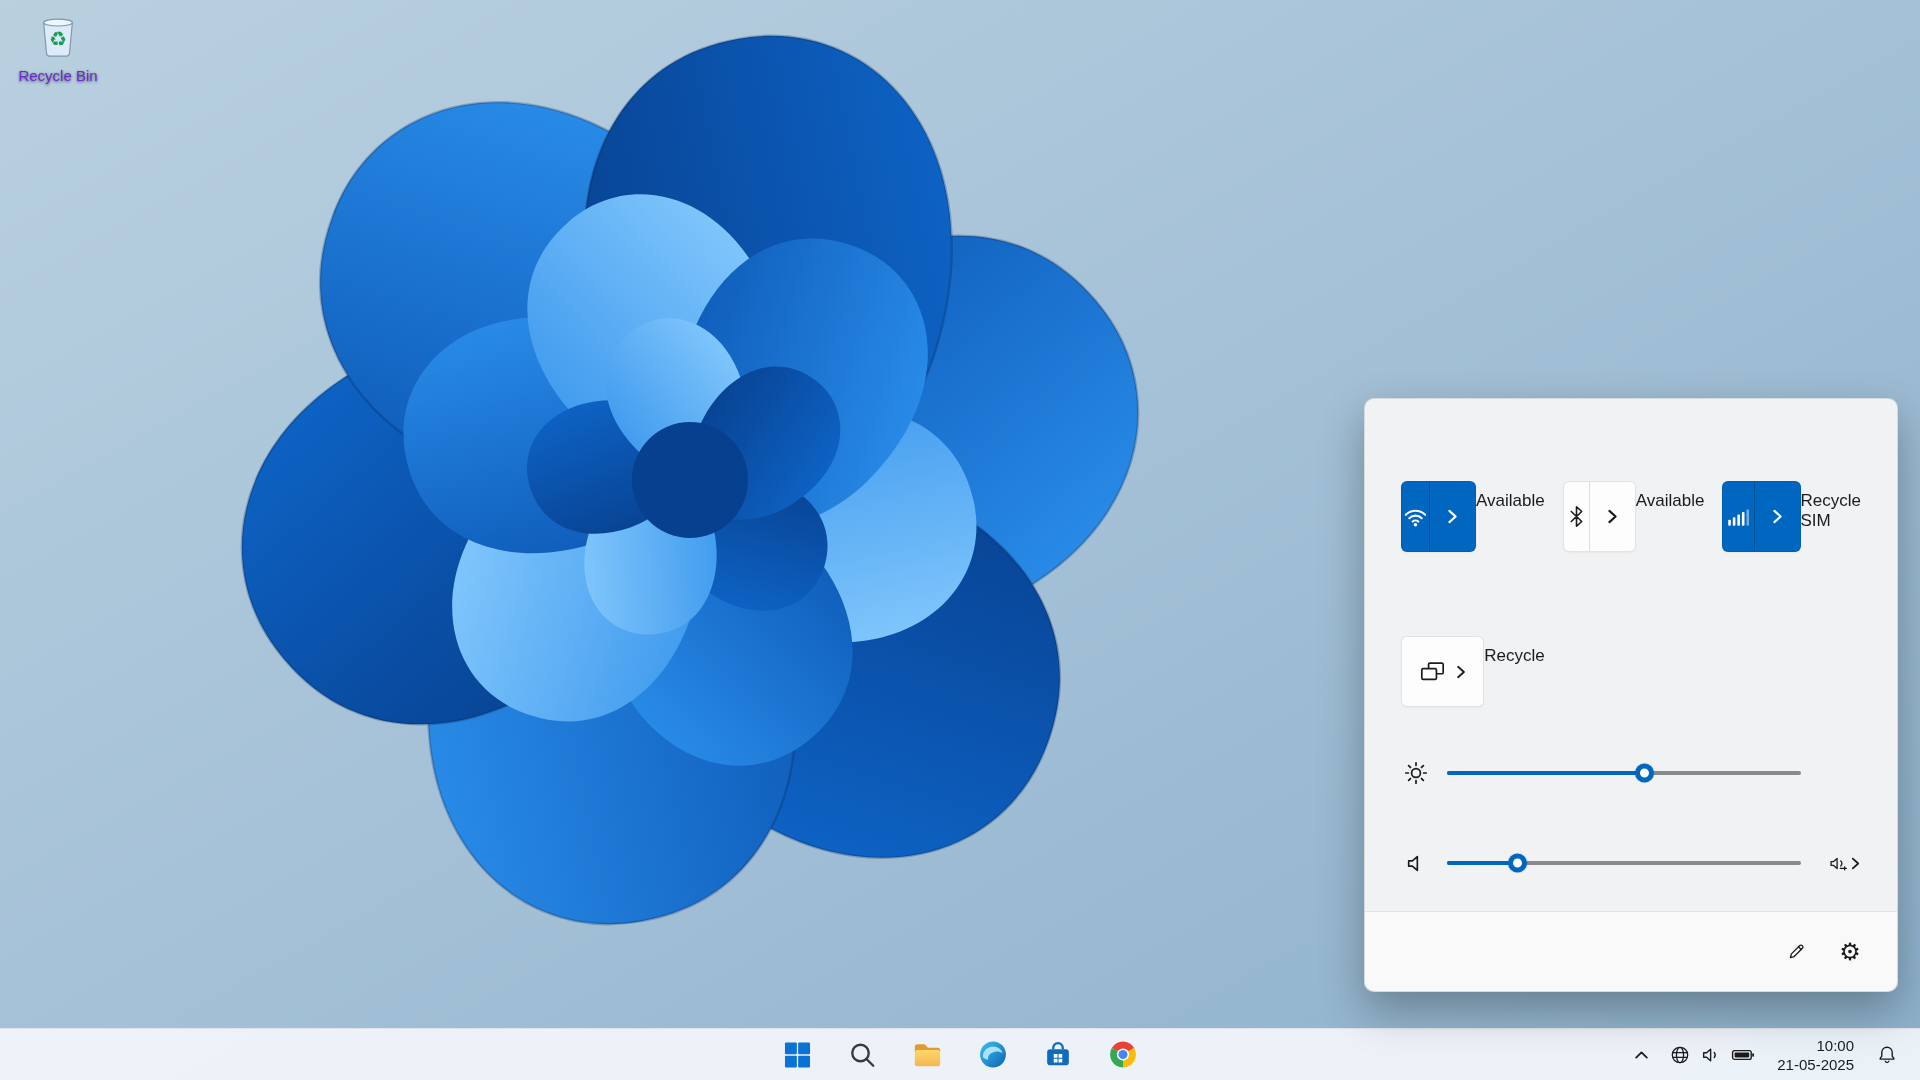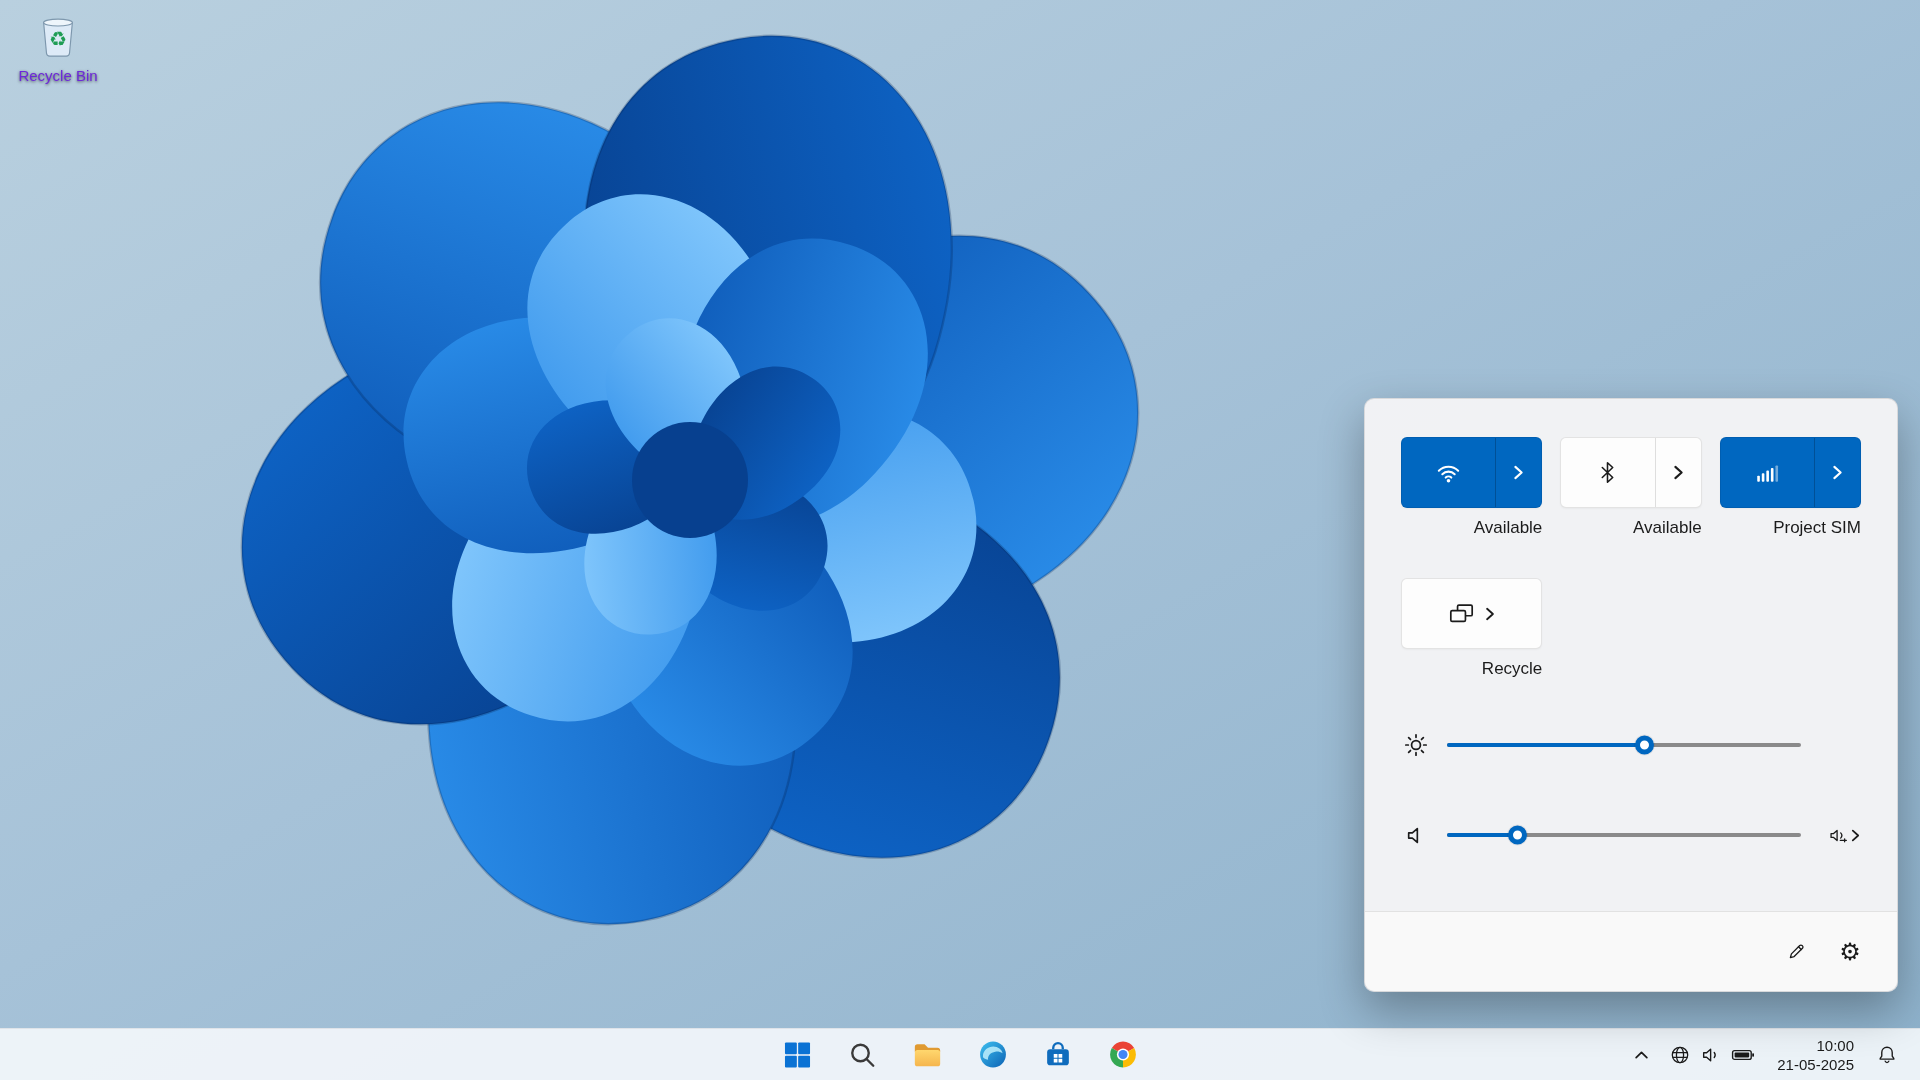--- a/index.html
+++ b/index.html
@@ -19,21 +19,21 @@
   .taskbar-center { position:absolute; left:50%; top:0; height:100%; transform:translateX(-50%); display:flex; align-items:center; gap:13px; }
   .task-btn { width:52px; height:52px; border-radius:7px; display:flex; align-items:center; justify-content:center; cursor:pointer; }
   .tray { position:absolute; right:14px; top:0; height:100%; display:flex; align-items:center; gap:4px; }
   .tray-btn { display:flex; align-items:center; justify-content:center; border-radius:6px; cursor:pointer; padding:9px 8px; color:#1b1b1b; }
   .tray-group { display:flex; align-items:center; gap:9px; }
   .clock-btn { flex-direction:column; align-items:flex-end; line-height:19px; font-size:15px; color:#1b1b1b; padding:6px 10px; }
 
   
   .qs-panel { position:absolute; right:22px; bottom:88px; width:534px; height:594px; background:rgba(243,243,245,.98); border:1px solid rgba(0,0,0,.10); border-radius:10px; box-shadow:0 18px 45px rgba(0,0,0,.30); z-index:10; display:flex; flex-direction:column; padding:38px 36px 0; }
   .tiles-grid { display:grid; grid-template-columns:repeat(3,1fr); column-gap:18px; row-gap:40px; }
-  .tile-wrap { display:flex; flex-direction:column; align-items:flex-end; }
+  .tile-wrap { display:flex; flex-direction:row; align-items:flex-start;margin-top:44px; }
   .tile { width:100%; height:71px; border-radius:6px; display:flex; align-items:stretch; cursor:pointer; background:#fdfdfd; border:1px solid rgba(0,0,0,.10); color:#1b1b1b; box-shadow:0 1px 2px rgba(0,0,0,.04); }
   .tile.active { background:#0067c0; border-color:rgba(0,0,0,.08); color:#fff; }
   .tile-main { flex:1; display:flex; align-items:center; justify-content:center; gap:9px; }
   .tile-chev { width:46px; display:flex; align-items:center; justify-content:center; }
   .tile.split .tile-chev { border-left:1px solid rgba(0,0,0,.12); }
   .tile.split.active .tile-chev { border-left:1px solid rgba(0,0,0,.22); }
   .tile-label { margin-top:10px; font-size:17px; color:#1b1b1b; }
 
   .sliders { margin-top:48px; }
   .slider-row { display:flex; align-items:center; height:36px; gap:16px; }
@@ -164,21 +164,21 @@
             <rect x="15.6" y="7.4" width="2.4" height="12.6" rx="0.8"></rect>
             <rect x="19.8" y="5" width="2.4" height="15" rx="0.8" fill="rgba(255,255,255,.45)"></rect>
           </svg>
         </div>
         <div class="tile-chev">
           <svg width="13" height="15" viewBox="0 0 8 12" fill="none" stroke="#fff" stroke-width="1.7" stroke-linecap="round" stroke-linejoin="round">
               <polyline points="1.5,1.5 6.5,6 1.5,10.5"></polyline>
             </svg>
         </div>
       </div>
-      <div class="tile-label">Project SIM</div>
+      <div class="tile-label">Recycle SIM</div>
     </div>
 
 
 
     <div class="tile-wrap">
       <div class="tile">
         <div class="tile-main">
           <svg width="27" height="27" viewBox="0 0 24 24" fill="none" stroke="#1b1b1b" stroke-width="1.5" stroke-linejoin="round">
             <rect x="8.5" y="4.5" width="13" height="9.5" rx="1.2"></rect>
             <rect x="2.5" y="9.5" width="13" height="9.5" rx="1.2" fill="#fdfdfd"></rect>

